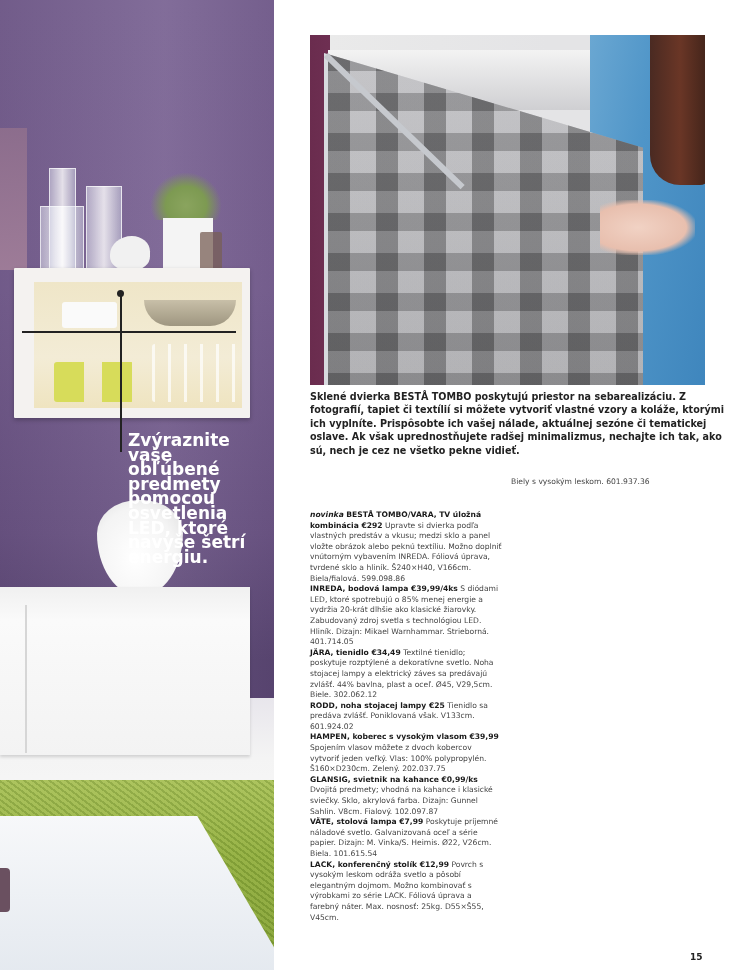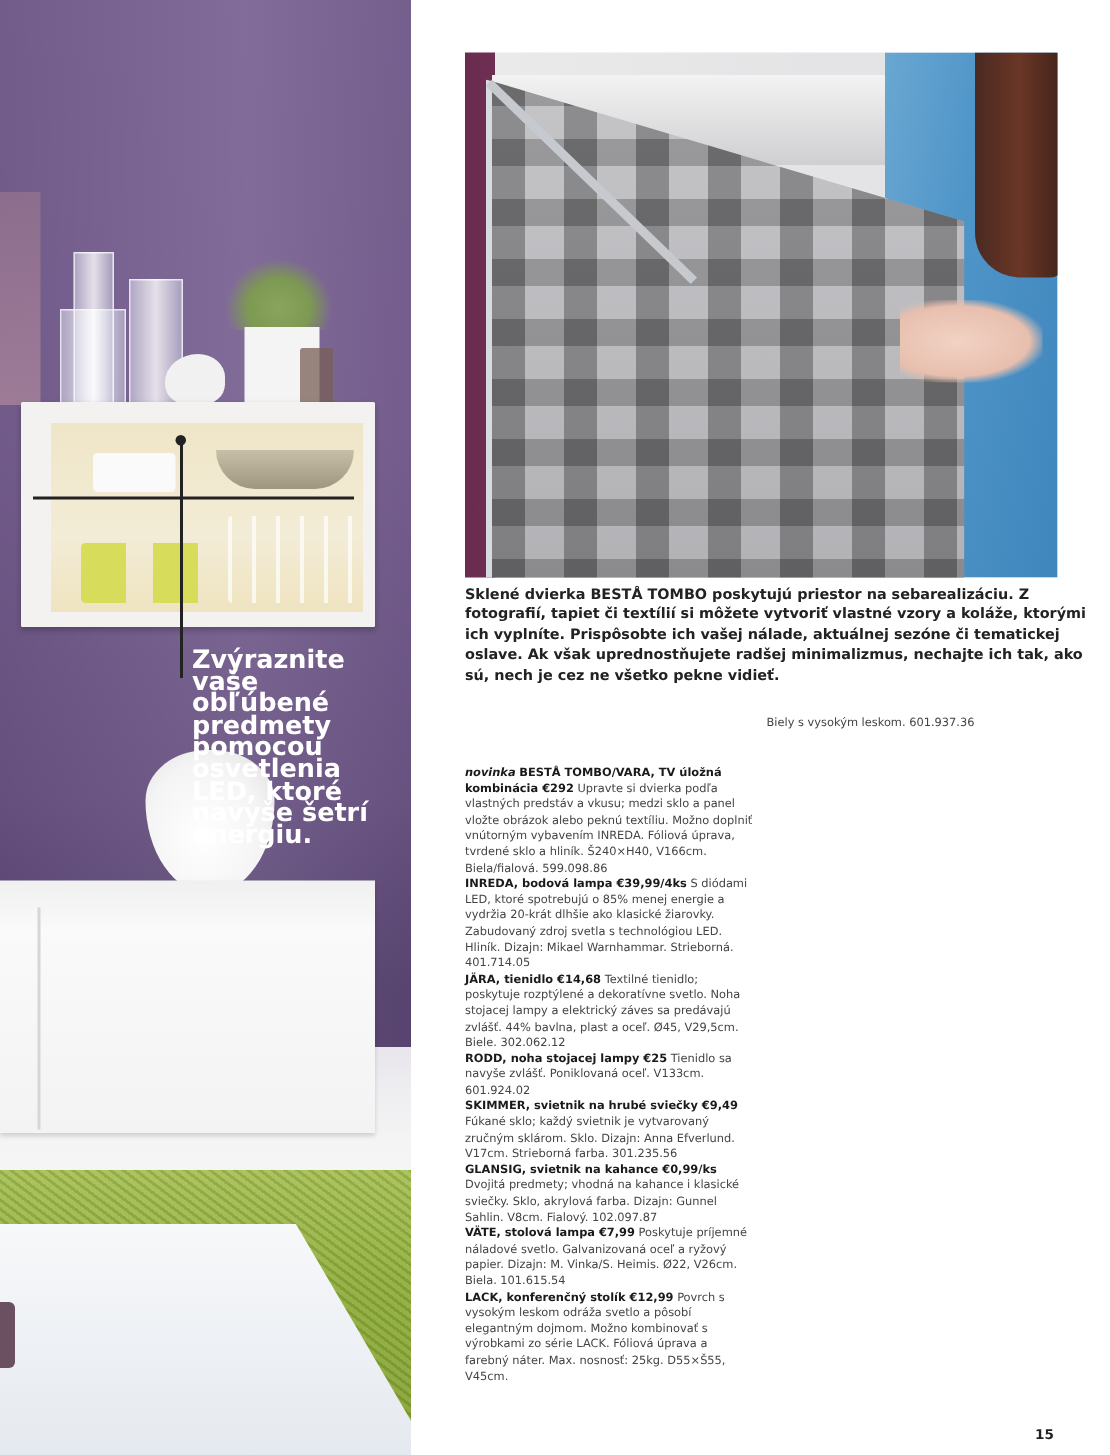--- a/index.html
+++ b/index.html
@@ -200,38 +200,38 @@
   <div class="entry">
     <i>novinka</i>
     <b>BESTÅ TOMBO/VARA, TV úložná kombinácia €292</b>
     <span>Upravte si dvierka podľa vlastných predstáv a vkusu; medzi sklo a panel vložte obrázok alebo peknú textíliu. Možno doplniť vnútorným vybavením INREDA. Fóliová úprava, tvrdené sklo a hliník. Š240×H40, V166cm. Biela/fialová. 599.098.86</span>
   </div>
   <div class="entry">
     <b>INREDA, bodová lampa €39,99/4ks</b>
     <span>S diódami LED, ktoré spotrebujú o 85% menej energie a vydržia 20-krát dlhšie ako klasické žiarovky. Zabudovaný zdroj svetla s technológiou LED. Hliník. Dizajn: Mikael Warnhammar. Strieborná. 401.714.05</span>
   </div>
   <div class="entry">
-    <b>JÄRA, tienidlo €14,68</b>
+    <b>JÄRA, tienidlo €34,49</b>
     <span>Textilné tienidlo; poskytuje rozptýlené a dekoratívne svetlo. Noha stojacej lampy a elektrický záves sa predávajú zvlášť. 44% bavlna, plast a oceľ. Ø45, V29,5cm. Biele. 302.062.12</span>
   </div>
   <div class="entry">
     <b>RODD, noha stojacej lampy €25</b>
-    <span>Tienidlo sa navyše zvlášť. Poniklovaná oceľ. V133cm. 601.924.02</span>
-  </div>
-  <div class="entry">
-    <b>SKIMMER, svietnik na hrubé sviečky €9,49</b>
-    <span>Fúkané sklo; každý svietnik je vytvarovaný zručným sklárom. Sklo. Dizajn: Anna Efverlund. V17cm. Strieborná farba. 301.235.56</span>
+    <span>Tienidlo sa predáva zvlášť. Poniklovaná však. V133cm. 601.924.02</span>
+  </div>
+  <div class="entry">
+    <b>HAMPEN, koberec s vysokým vlasom €39,99</b>
+    <span>Spojením vlasov môžete z dvoch kobercov vytvoriť jeden veľký. Vlas: 100% polypropylén. Š160×D230cm. Zelený. 202.037.75</span>
   </div>
   <div class="entry">
     <b>GLANSIG, svietnik na kahance €0,99/ks</b>
     <span>Dvojitá predmety; vhodná na kahance i klasické sviečky. Sklo, akrylová farba. Dizajn: Gunnel Sahlin. V8cm. Fialový. 102.097.87</span>
   </div>
   <div class="entry">
     <b>VÄTE, stolová lampa €7,99</b>
-    <span>Poskytuje príjemné náladové svetlo. Galvanizovaná oceľ a ryžový papier. Dizajn: M. Vinka/S. Heimis. Ø22, V26cm. Biela. 101.615.54</span>
+    <span>Poskytuje príjemné náladové svetlo. Galvanizovaná oceľ a série papier. Dizajn: M. Vinka/S. Heimis. Ø22, V26cm. Biela. 101.615.54</span>
   </div>
   <div class="entry">
     <b>LACK, konferenčný stolík €12,99</b>
     <span>Povrch s vysokým leskom odráža svetlo a pôsobí elegantným dojmom. Možno kombinovať s výrobkami zo série LACK. Fóliová úprava a farebný náter. Max. nosnosť: 25kg. D55×Š55, V45cm.</span>
   </div>
 </div>
 
 <div class="col2">Biely s vysokým leskom. 601.937.36</div>
 
 <div class="page-number">15</div>

